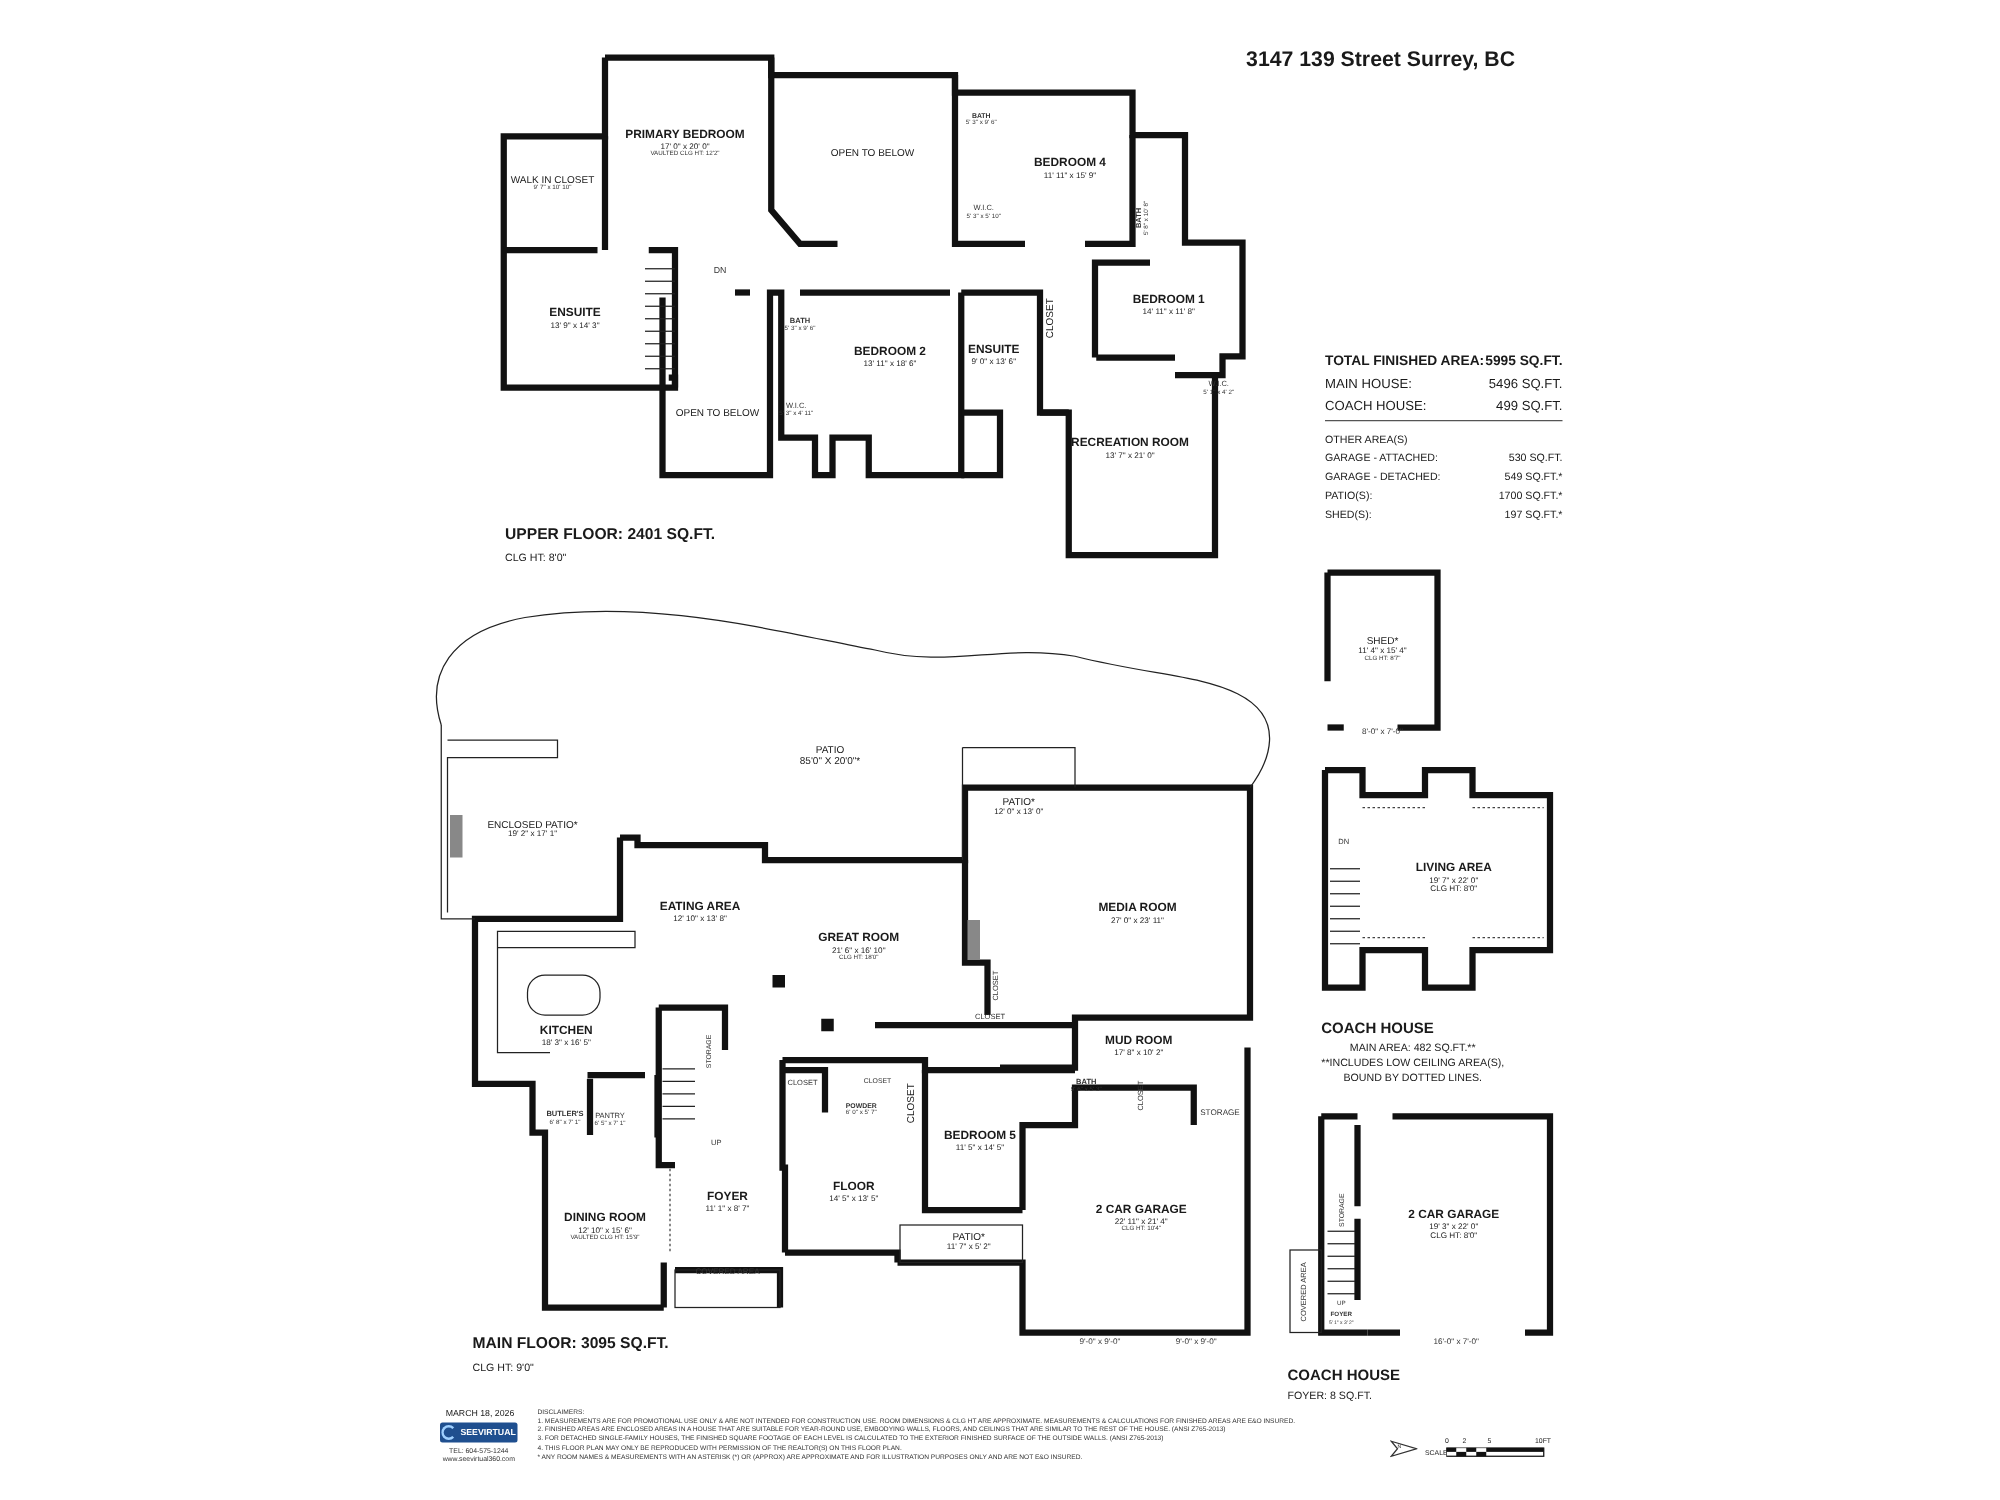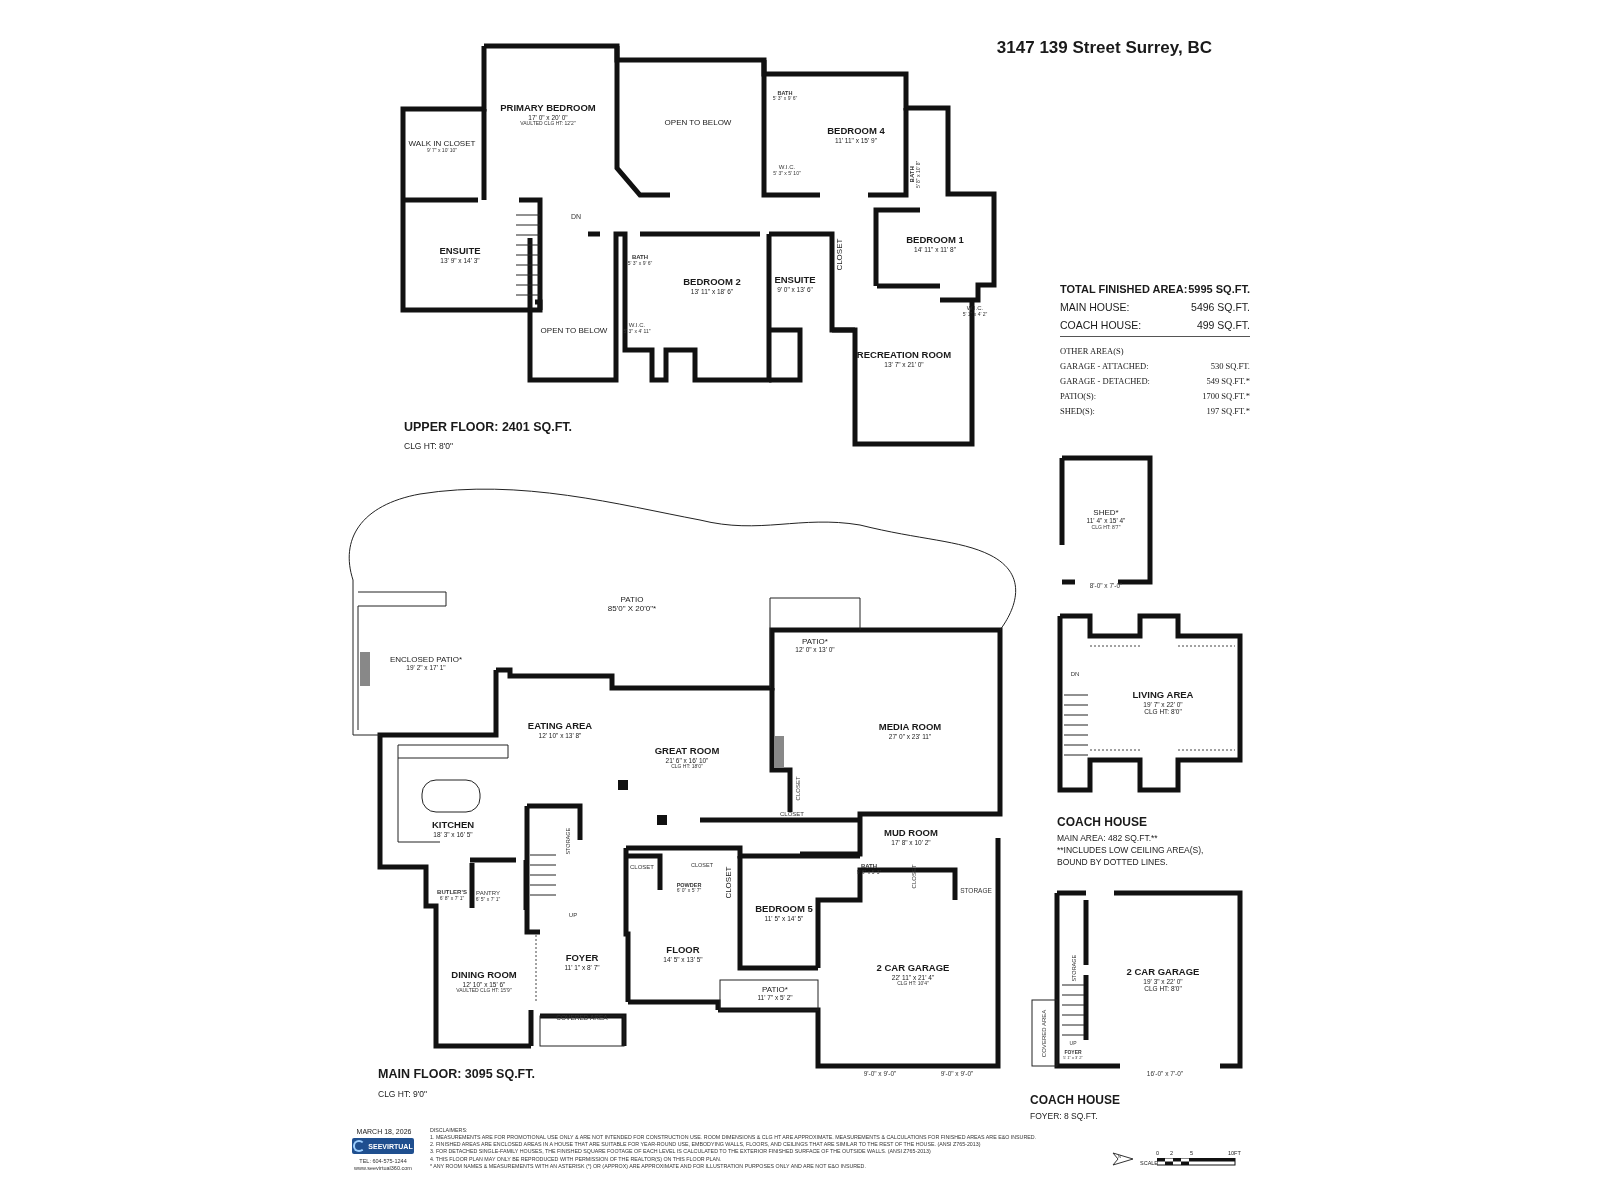--- a/index.html
+++ b/index.html
@@ -9,24 +9,24 @@
   .rn { font-size:9.5px; font-weight:bold; }
   .rd { font-size:6.5px; }
   .rh { font-size:5px; color:#333; }
   .plain { font-size:8px; }
   .title { position:absolute; right:388px; top:38px; font-size:17px; font-weight:bold; }
   .floor-title { position:absolute; font-size:12.5px; font-weight:bold; }
   .floor-sub { position:absolute; font-size:8.5px; }
   .area-table { position:absolute; left:1060px; top:280px; width:190px; font-size:10.5px; }
   .area-row { display:flex; justify-content:space-between; height:18px; align-items:center; }
   .area-row.total { font-weight:bold; font-size:11px; }
-  .area-row.small { font-size:8.5px; height:15px;font-family:Liberation Serif, serif; }
+  .area-row.small { font-size:8.5px; height:15px; }
   .area-rule { border-top:1px solid #555; margin:2px 0 6px 0; }
   .coach-title { position:absolute; font-size:12px; font-weight:bold; }
-  .coach-note { position:absolute; font-size:8.5px; line-height:1.4; }
+  .coach-note { position:absolute; font-size:8.5px; line-height:1.4;text-align:center; }
   .footer-date { position:absolute; left:354px; top:1128px; font-size:7px; width:60px; text-align:center; }
   .logo { position:absolute; left:352px; top:1138px; width:62px; height:16px; background:#1f4f8f; border-radius:2px; color:#fff; font-size:7px; font-weight:bold; display:flex; align-items:center; justify-content:center; gap:3px; }
   .logo .swirl { width:8px; height:8px; border-radius:50%; border:2px solid #9fd0ff; border-right-color:transparent; }
   .footer-contact { position:absolute; left:350px; top:1158px; font-size:5.5px; text-align:center; width:66px; line-height:1.3; color:#333; }
   .disclaimers { position:absolute; left:430px; top:1127px; font-size:5.3px; line-height:1.35; color:#333; width:620px; }
   .scale { position:absolute; left:1112px; top:1148px; }
   .scale-label { font-size:5.5px; position:absolute; }
 </style>
 </head>
 <body>
@@ -238,21 +238,21 @@
   <div class="area-row small">
     <span>PATIO(S):</span>
     <span>1700 SQ.FT.*</span>
   </div>
   <div class="area-row small">
     <span>SHED(S):</span>
     <span>197 SQ.FT.*</span>
   </div>
 </div>
 
-<div class="lbl" style="left:632px;top:595px">
+<div class="lbl" style="left:664px;top:595px">
   <div class="plain">PATIO</div>
   <div class="plain">85'0" X 20'0"*</div>
 </div>
 <div class="lbl" style="left:426px;top:655px">
   <div class="plain">ENCLOSED PATIO*</div>
   <div class="rd">19' 2" x 17' 1"</div>
 </div>
 <div class="lbl" style="left:815px;top:637px">
   <div class="plain">PATIO*</div>
   <div class="rd">12' 0" x 13' 0"</div>

